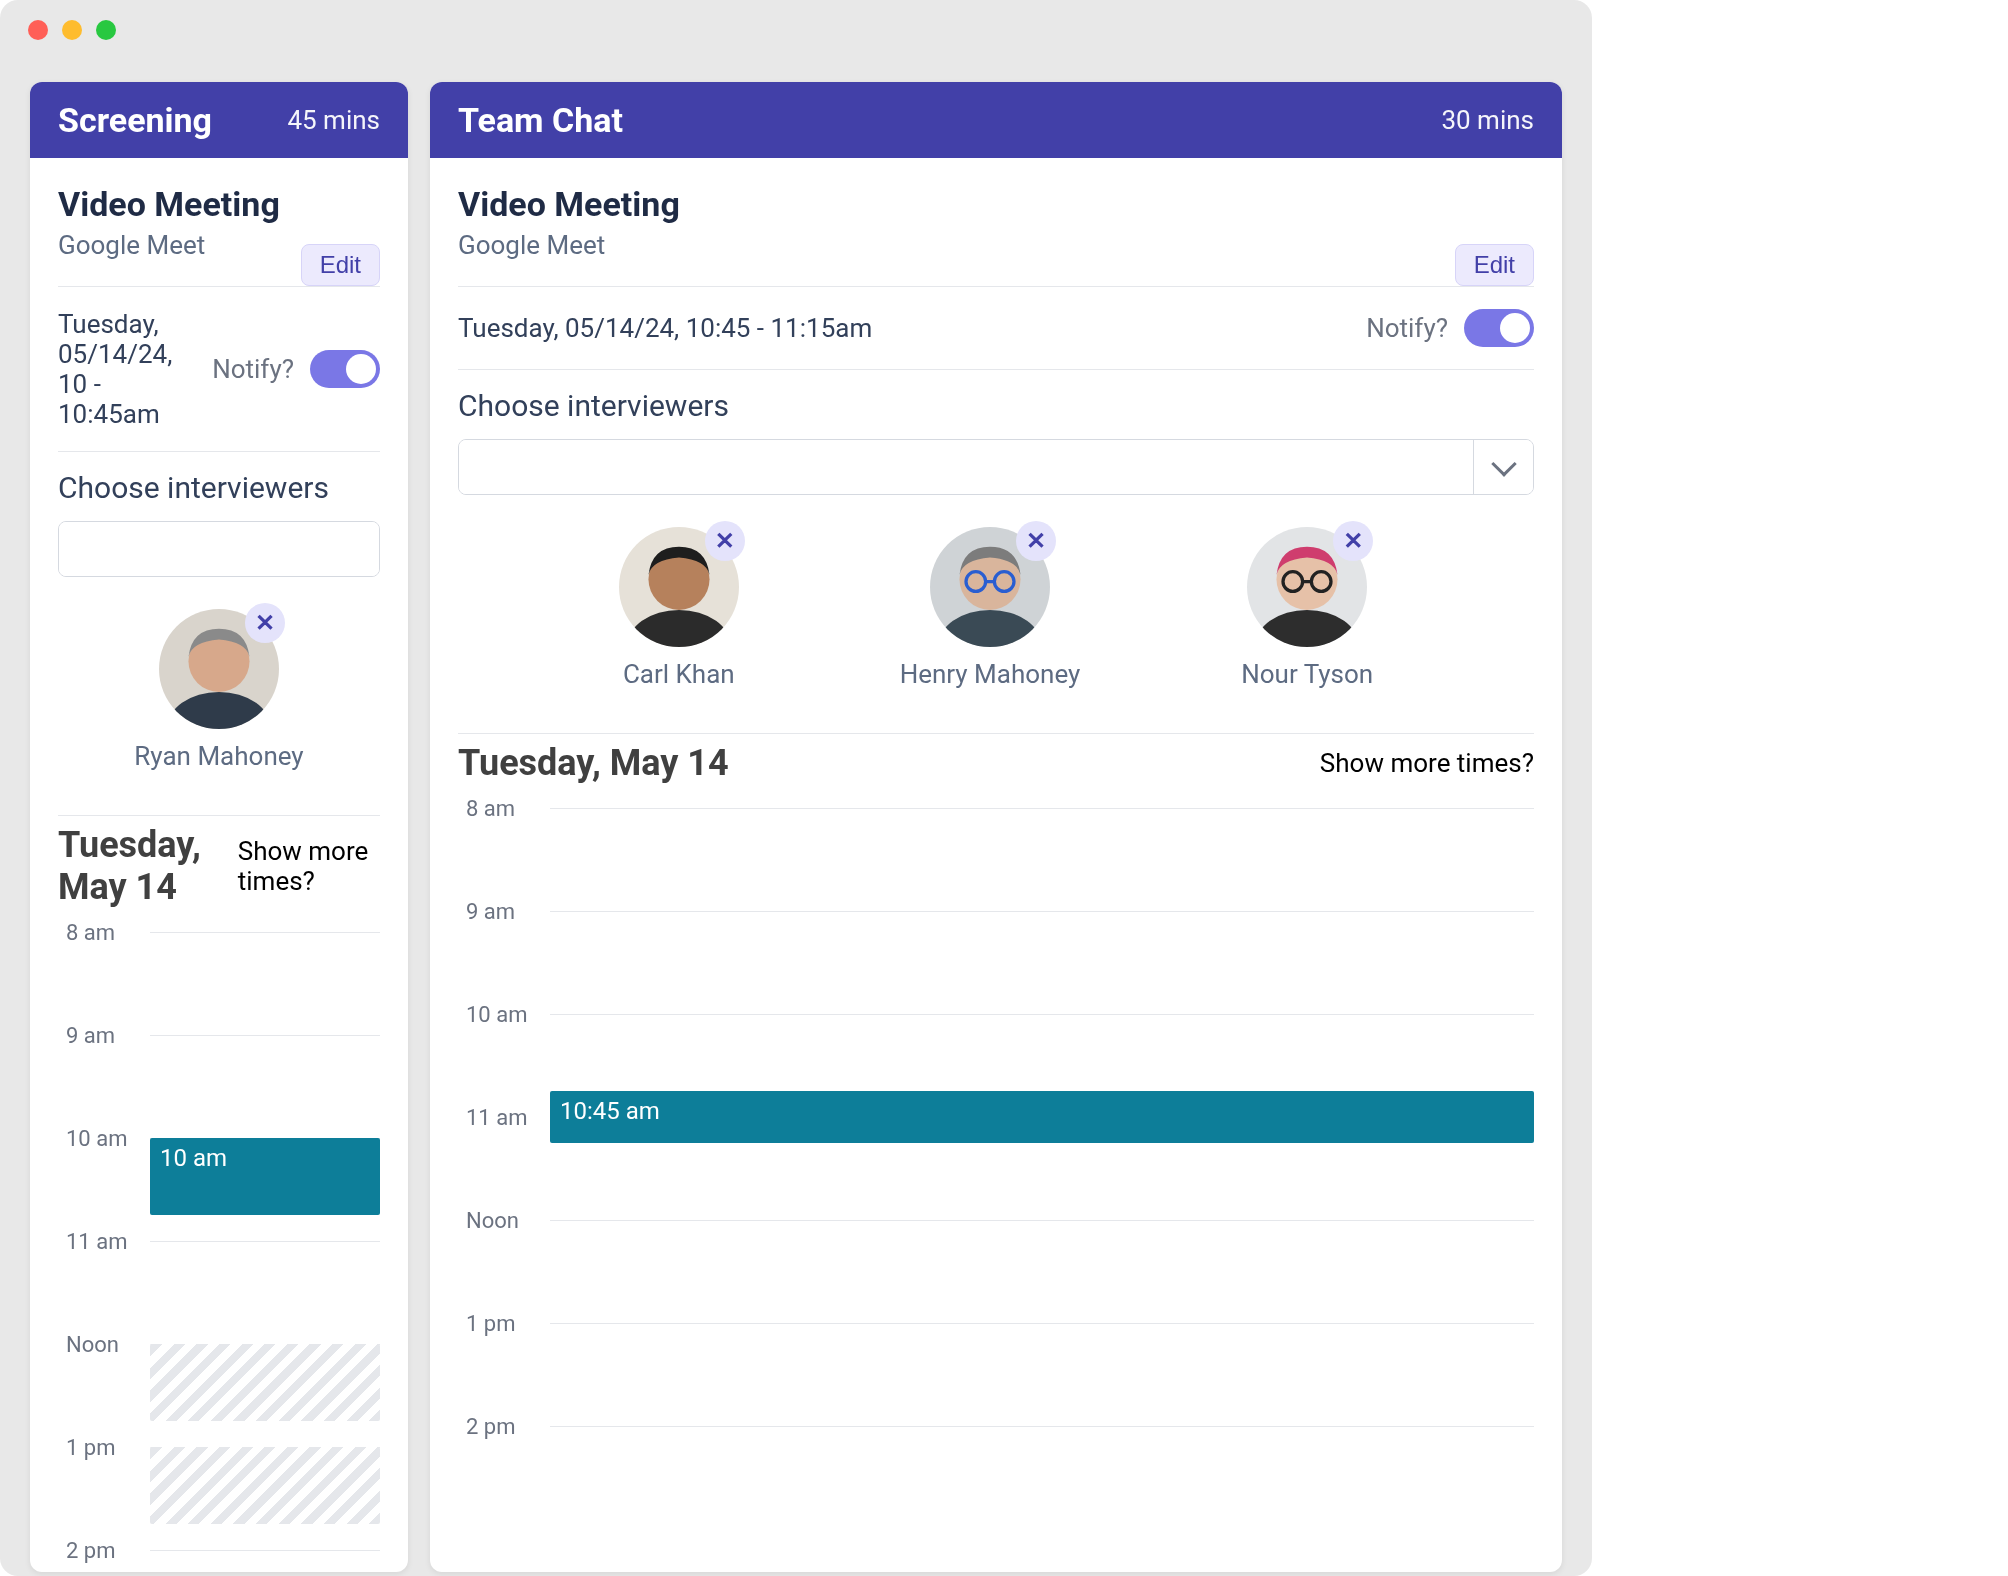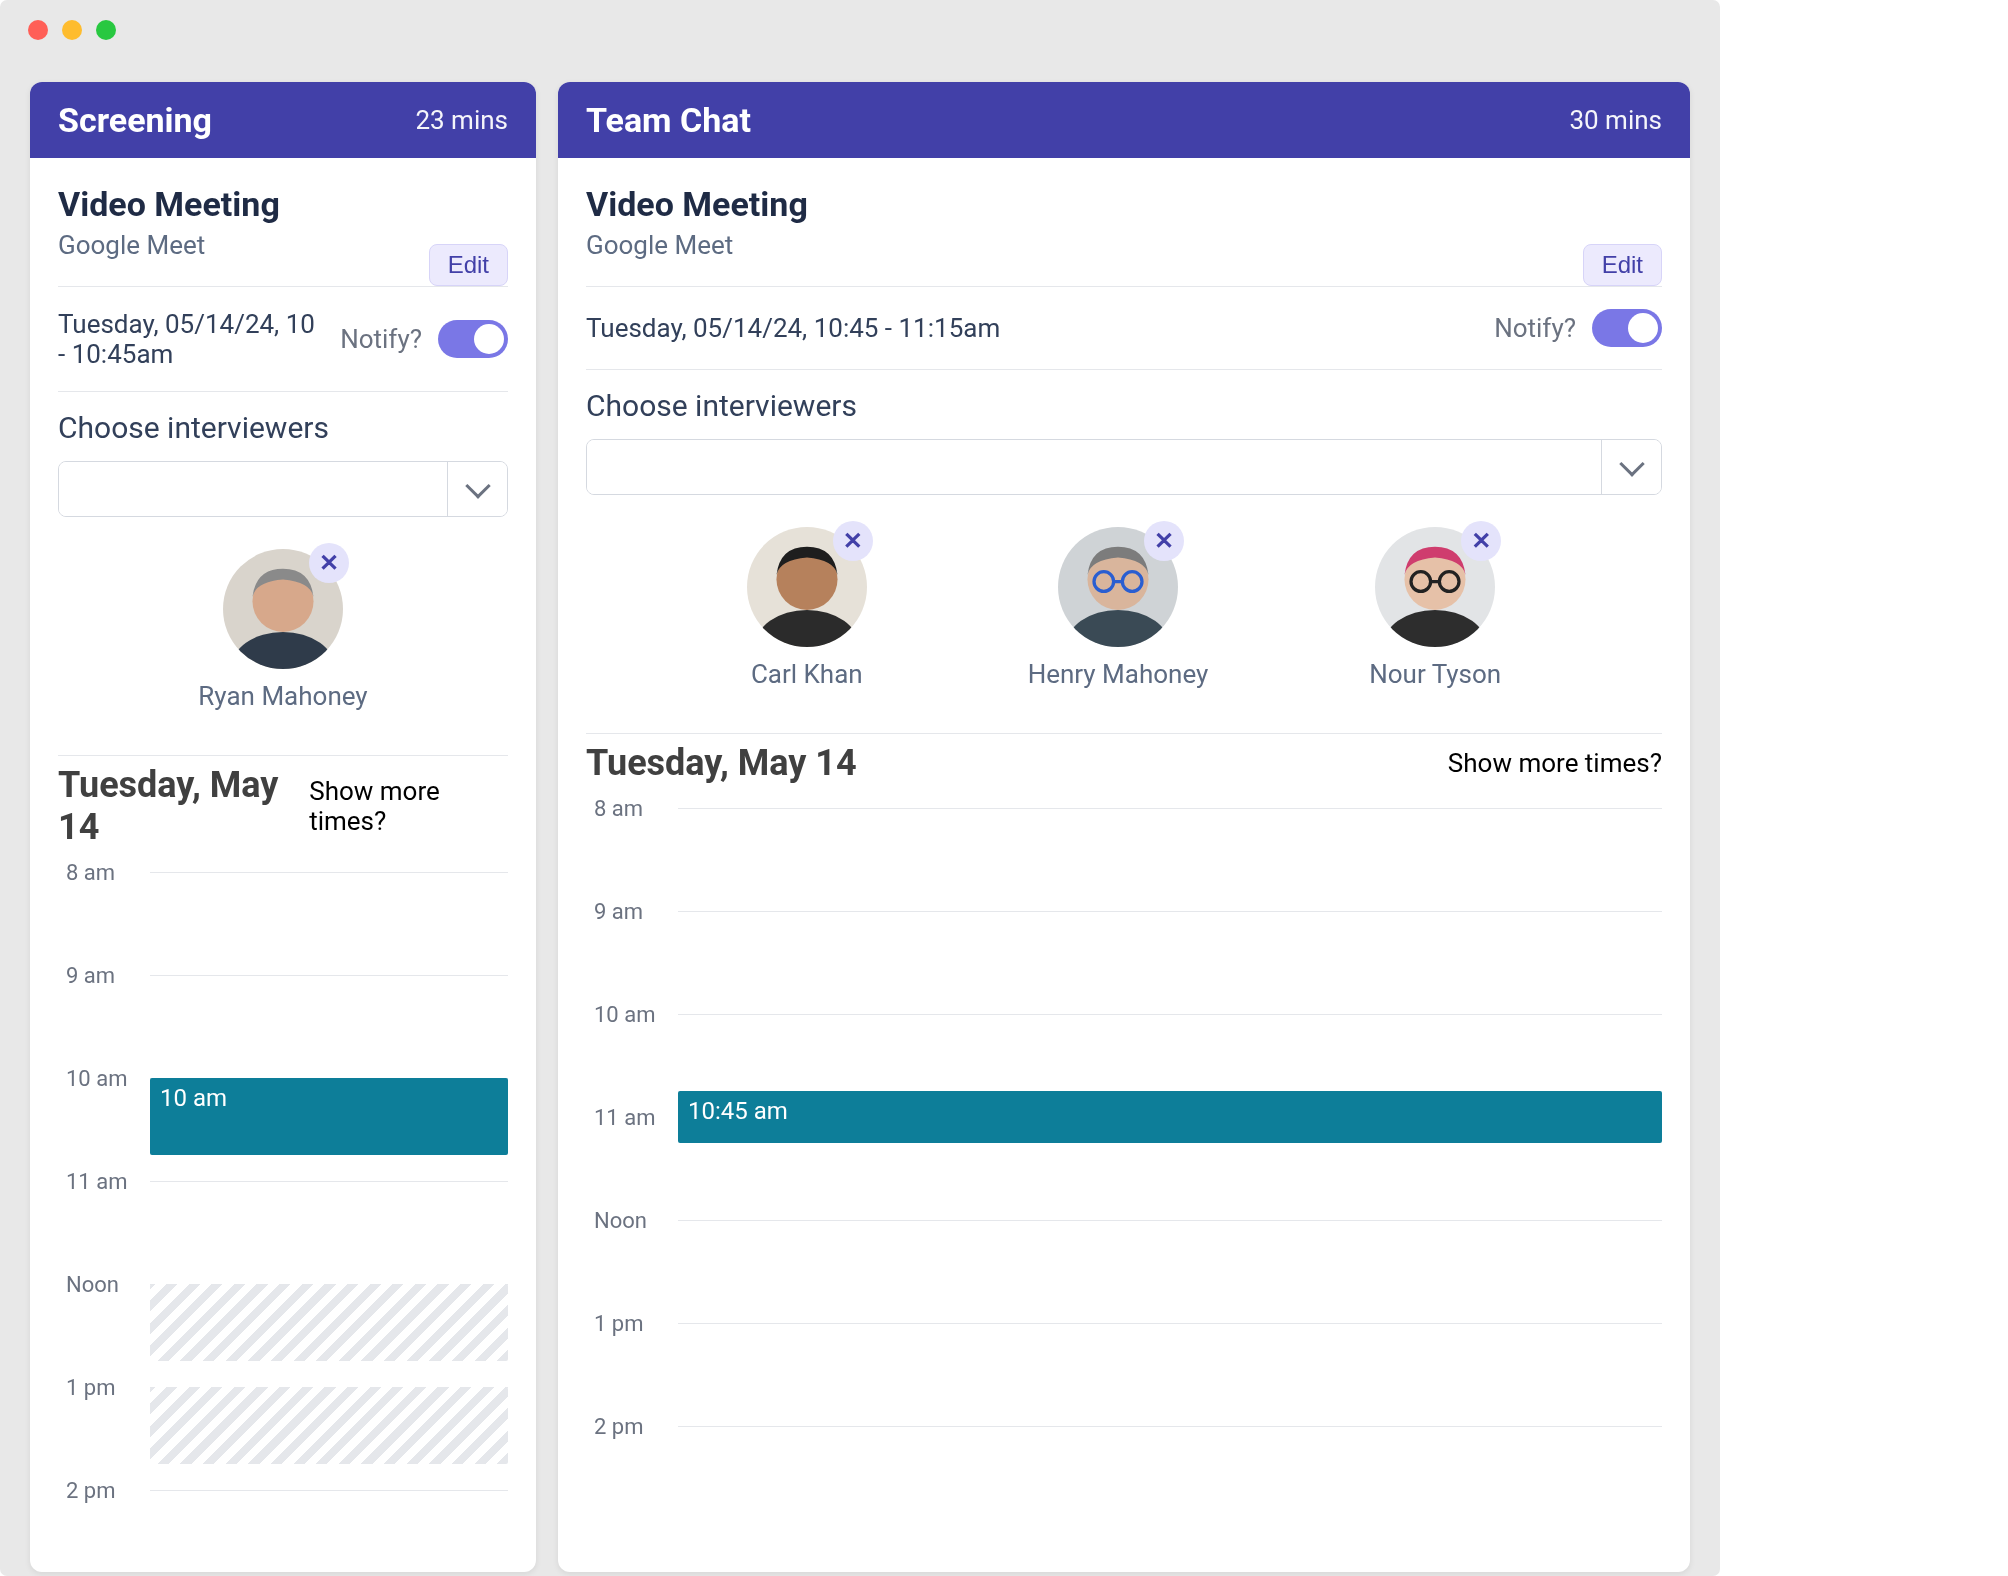--- a/index.html
+++ b/index.html
@@ -3,24 +3,24 @@
 <meta charset="utf-8">
 <style>
   * { box-sizing: border-box; margin: 0; padding: 0; }
   html, body {
     width: 2008px;
     height: 1576px;
     font-family: -apple-system, BlinkMacSystemFont, "Segoe UI", Roboto, Helvetica, Arial, sans-serif;
     background: #fff;
   }
   .window {
-    width: 1720px;
+    width: 1592px;
     height: 1576px;
     background: #e8e8e8;
-    border-radius: 7px;
+    border-radius: 18px;
     overflow: hidden;
     position: relative;
   }
   .titlebar {
     height: 60px;
     display: flex;
     align-items: center;
     padding: 0 28px;
     gap: 14px;
   }
@@ -281,21 +281,21 @@
 <div class="window">
   <div class="titlebar">
     <div class="dot red"></div>
     <div class="dot yellow"></div>
     <div class="dot green"></div>
   </div>
   <div class="cards" id="cards">
       <div class="card card-left">
         <div class="card-header">
     <div class="title">Screening</div>
-    <div class="duration">23 mins</div>
+    <div class="duration">45 mins</div>
         </div>
         <div class="card-body">
     <div class="meeting-row">
       <div>
         <div class="meeting-title">Video Meeting</div>
         <div class="meeting-sub">Google Meet</div>
       </div>
       <button class="edit-btn">Edit</button>
     </div>
     <div class="divider"></div>

